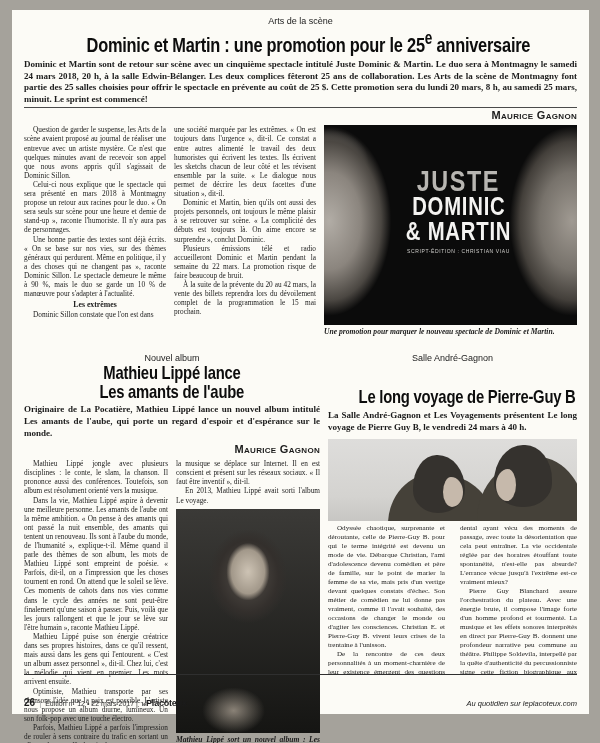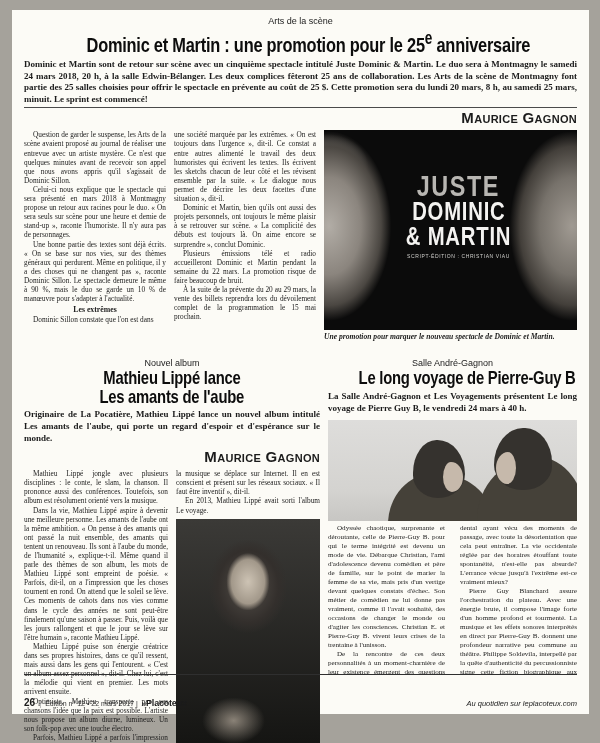--- a/index.html
+++ b/index.html
@@ -14,24 +14,24 @@
     background:#fcfbf6;box-sizing:border-box;
     padding:6px 12px 4px 12px;
     display:flex;flex-direction:column;
   }
   
   .kicker{font-family:"Liberation Sans",sans-serif;font-size:9px;text-align:center;color:#222;}
   .cond{display:inline-block;transform:scaleX(0.78);transform-origin:50% 50%;white-space:nowrap;}
   h1,h2,h3{margin:0;font-family:"Liberation Sans",sans-serif;font-weight:700;color:#0d0d0d;text-align:center;letter-spacing:-0.3px;}
   h1{font-size:21px;line-height:22px;margin-top:1px;}
   h2{font-size:19px;line-height:19px;}
-  h3{font-size:19px;line-height:20px;}
+  h3{font-size:19px;line-height:20px;margin-top:24px;}
   .lead{font-weight:700;font-size:9px;line-height:11.6px;text-align:justify;margin:3px 0 2px 0;}
   .rule{height:1px;background:#4a4a4a;margin:1px 0 1px 0;}
-  .byline{font-family:"Liberation Sans",sans-serif;font-variant:small-caps;font-weight:700;font-size:15px;text-align:right;letter-spacing:.3px;margin-bottom:2px;}
+  .byline{font-family:"Liberation Sans",sans-serif;font-variant:small-caps;font-weight:700;font-size:11px;text-align:right;letter-spacing:.3px;margin-bottom:2px;}
   .cols{display:flex;gap:8px;}
   .col{overflow:hidden;}
   .col p{margin:0;font-size:7.3px;line-height:9.1px;text-align:justify;text-indent:9px;}
   .col p.cont{text-indent:0;}
   .col h4{margin:2px 0 1px 0;font-size:7.8px;line-height:9px;text-align:center;font-weight:700;}
   figcaption{font-weight:700;font-style:italic;font-size:7.6px;line-height:9.4px;text-align:justify;margin-top:2px;}
   
   .a1-body{display:flex;gap:8px;margin-top:2px;height:224px;}
   .a1-body .col{width:142px;height:206px;}
   .fig1{margin:0;flex:1;display:flex;flex-direction:column;}
@@ -99,21 +99,21 @@
         <p>Question de garder le suspense, les Arts de la scène avaient proposé au journal de réaliser une entrevue avec un artiste mystère. Ce n'est que quelques minutes avant de recevoir son appel que nous avons appris qu'il s'agissait de Dominic Sillon.</p>
         <p>Celui-ci nous explique que le spectacle qui sera présenté en mars 2018 à Montmagny propose un retour aux racines pour le duo. « On sera seuls sur scène pour une heure et demie de stand-up », raconte l'humoriste. Il n'y aura pas de personnages.</p>
         <p>Une bonne partie des textes sont déjà écrits. « On se base sur nos vies, sur des thèmes généraux qui perdurent. Même en politique, il y a des choses qui ne changent pas », raconte Dominic Sillon. Le spectacle demeure le même à 90 %, mais le duo se garde un 10 % de manœuvre pour s'adapter à l'actualité.</p>
         <h4>Les extrêmes</h4>
         <p>Dominic Sillon constate que l'on est dans</p>
       </div>
     <div class="col">
         <p class="cont">une société marquée par les extrêmes. « On est toujours dans l'urgence », dit-il. Ce constat a entre autres alimenté le travail des deux humoristes qui écrivent les textes. Ils écrivent les sketchs chacun de leur côté et les révisent ensemble par la suite. « Le dialogue nous permet de décrire les deux facettes d'une situation », dit-il.</p>
         <p>Dominic et Martin, bien qu'ils ont aussi des projets personnels, ont toujours le même plaisir à se retrouver sur scène. « La complicité des débuts est toujours là. On aime encore se surprendre », conclut Dominic.</p>
         <p>Plusieurs émissions télé et radio accueilleront Dominic et Martin pendant la semaine du 22 mars. La promotion risque de faire beaucoup de bruit.</p>
-        <p>À la suite de la prévente du 20 au 29 mars, la vente des billets reprendra lors du dévoilement complet de la programmation le 15 mai prochain.</p>
+        <p>À la suite de la prévente du 20 au 42 mars, la vente des billets reprendra lors du dévoilement complet de la programmation le 15 mai prochain.</p>
       </div>
     <figure class="fig1">
       <div class="poster">
         <div class="poster-title">
           <div class="poster-l1"><span class="cond">JUSTE</span></div>
           <div class="poster-l2"><span class="cond">DOMINIC</span></div>
           <div class="poster-l3"><span class="cond">&amp; MARTIN</span></div>
           <div class="poster-credit">SCRIPT-ÉDITION : CHRISTIAN VIAU</div>
         </div>
       </div>

